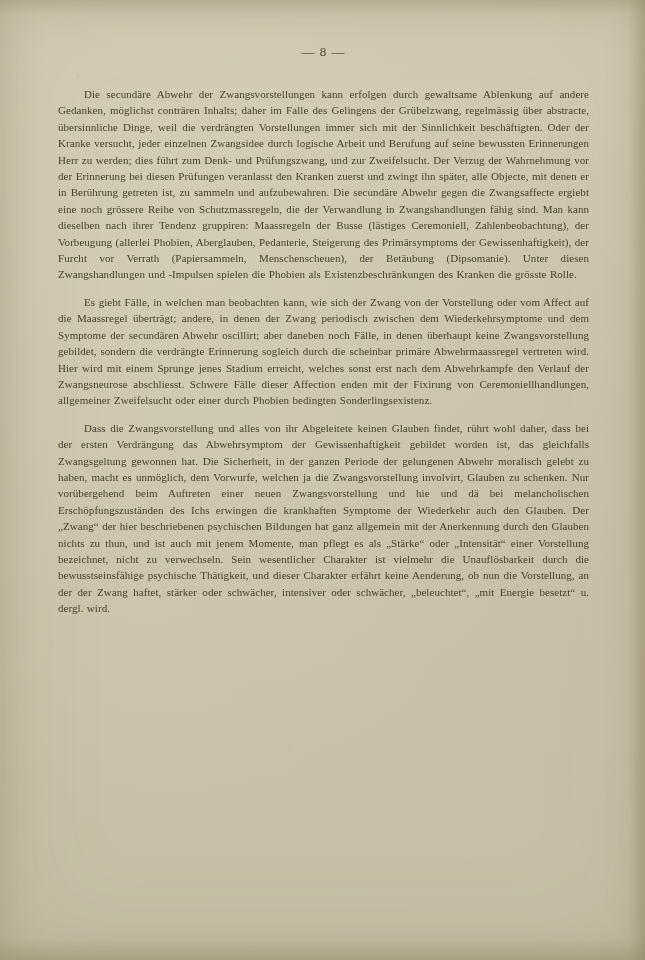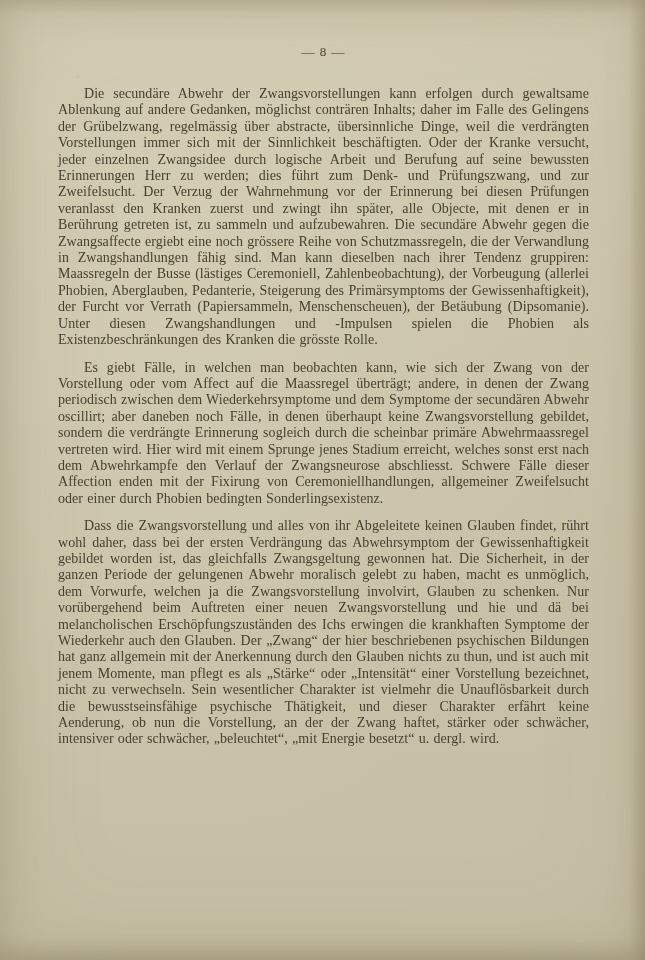--- a/index.html
+++ b/index.html
@@ -63,21 +63,21 @@
     letter-spacing: 1px;
     color: #4a4433;
     margin: 0 0 26px 0;
     font-family: "Liberation Serif", serif;
   }
 
   p.para {
     margin: 0 0 11px 0;
     text-indent: 26px;
     text-align: justify;
-    font-size: 14px;
+    font-size: 11px;
     line-height: 16.4px;
     color: #474030;
     word-spacing: 0.6px;
     letter-spacing: 0.05px;
     text-rendering: optimizeLegibility;
   }
   p.para:last-child { margin-bottom: 8px; }
 
   
   .ink-light { color: #51492f; }

